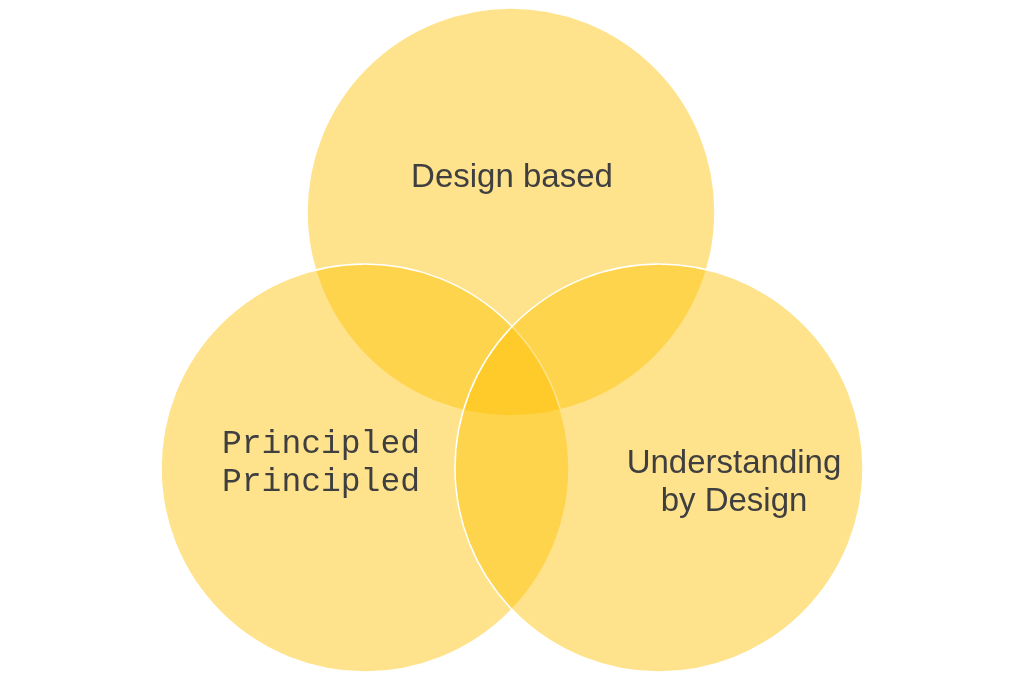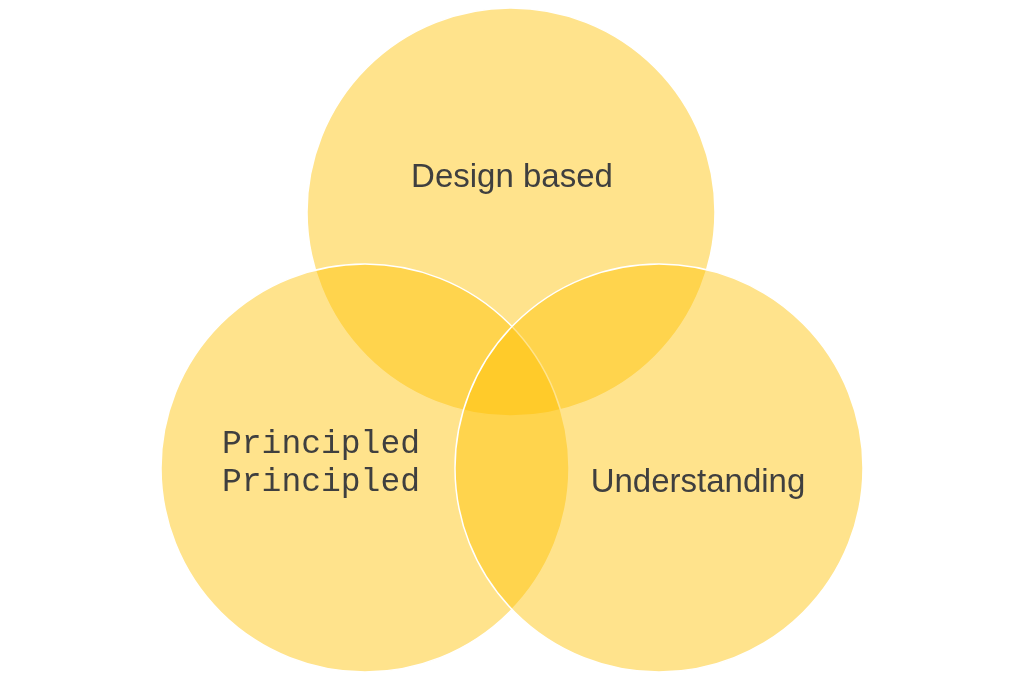--- a/index.html
+++ b/index.html
@@ -29,16 +29,17 @@
 
   <div class="label" style="left:512px; top:176px;">
     <span>Design based</span>
   </div>
 
   <div class="label" style="left:321px; top:464px;font-family:Liberation Mono, monospace;">
     <span>Principled</span>
     <span>Principled</span>
   </div>
 
-  <div class="label" style="left:698px; top:481px;">
+  <div class="label" style="left:734px; top:481px;">
     <span>Understanding</span>
+    <span>by Design</span>
   </div>
 </div>
 
 </body></html>

